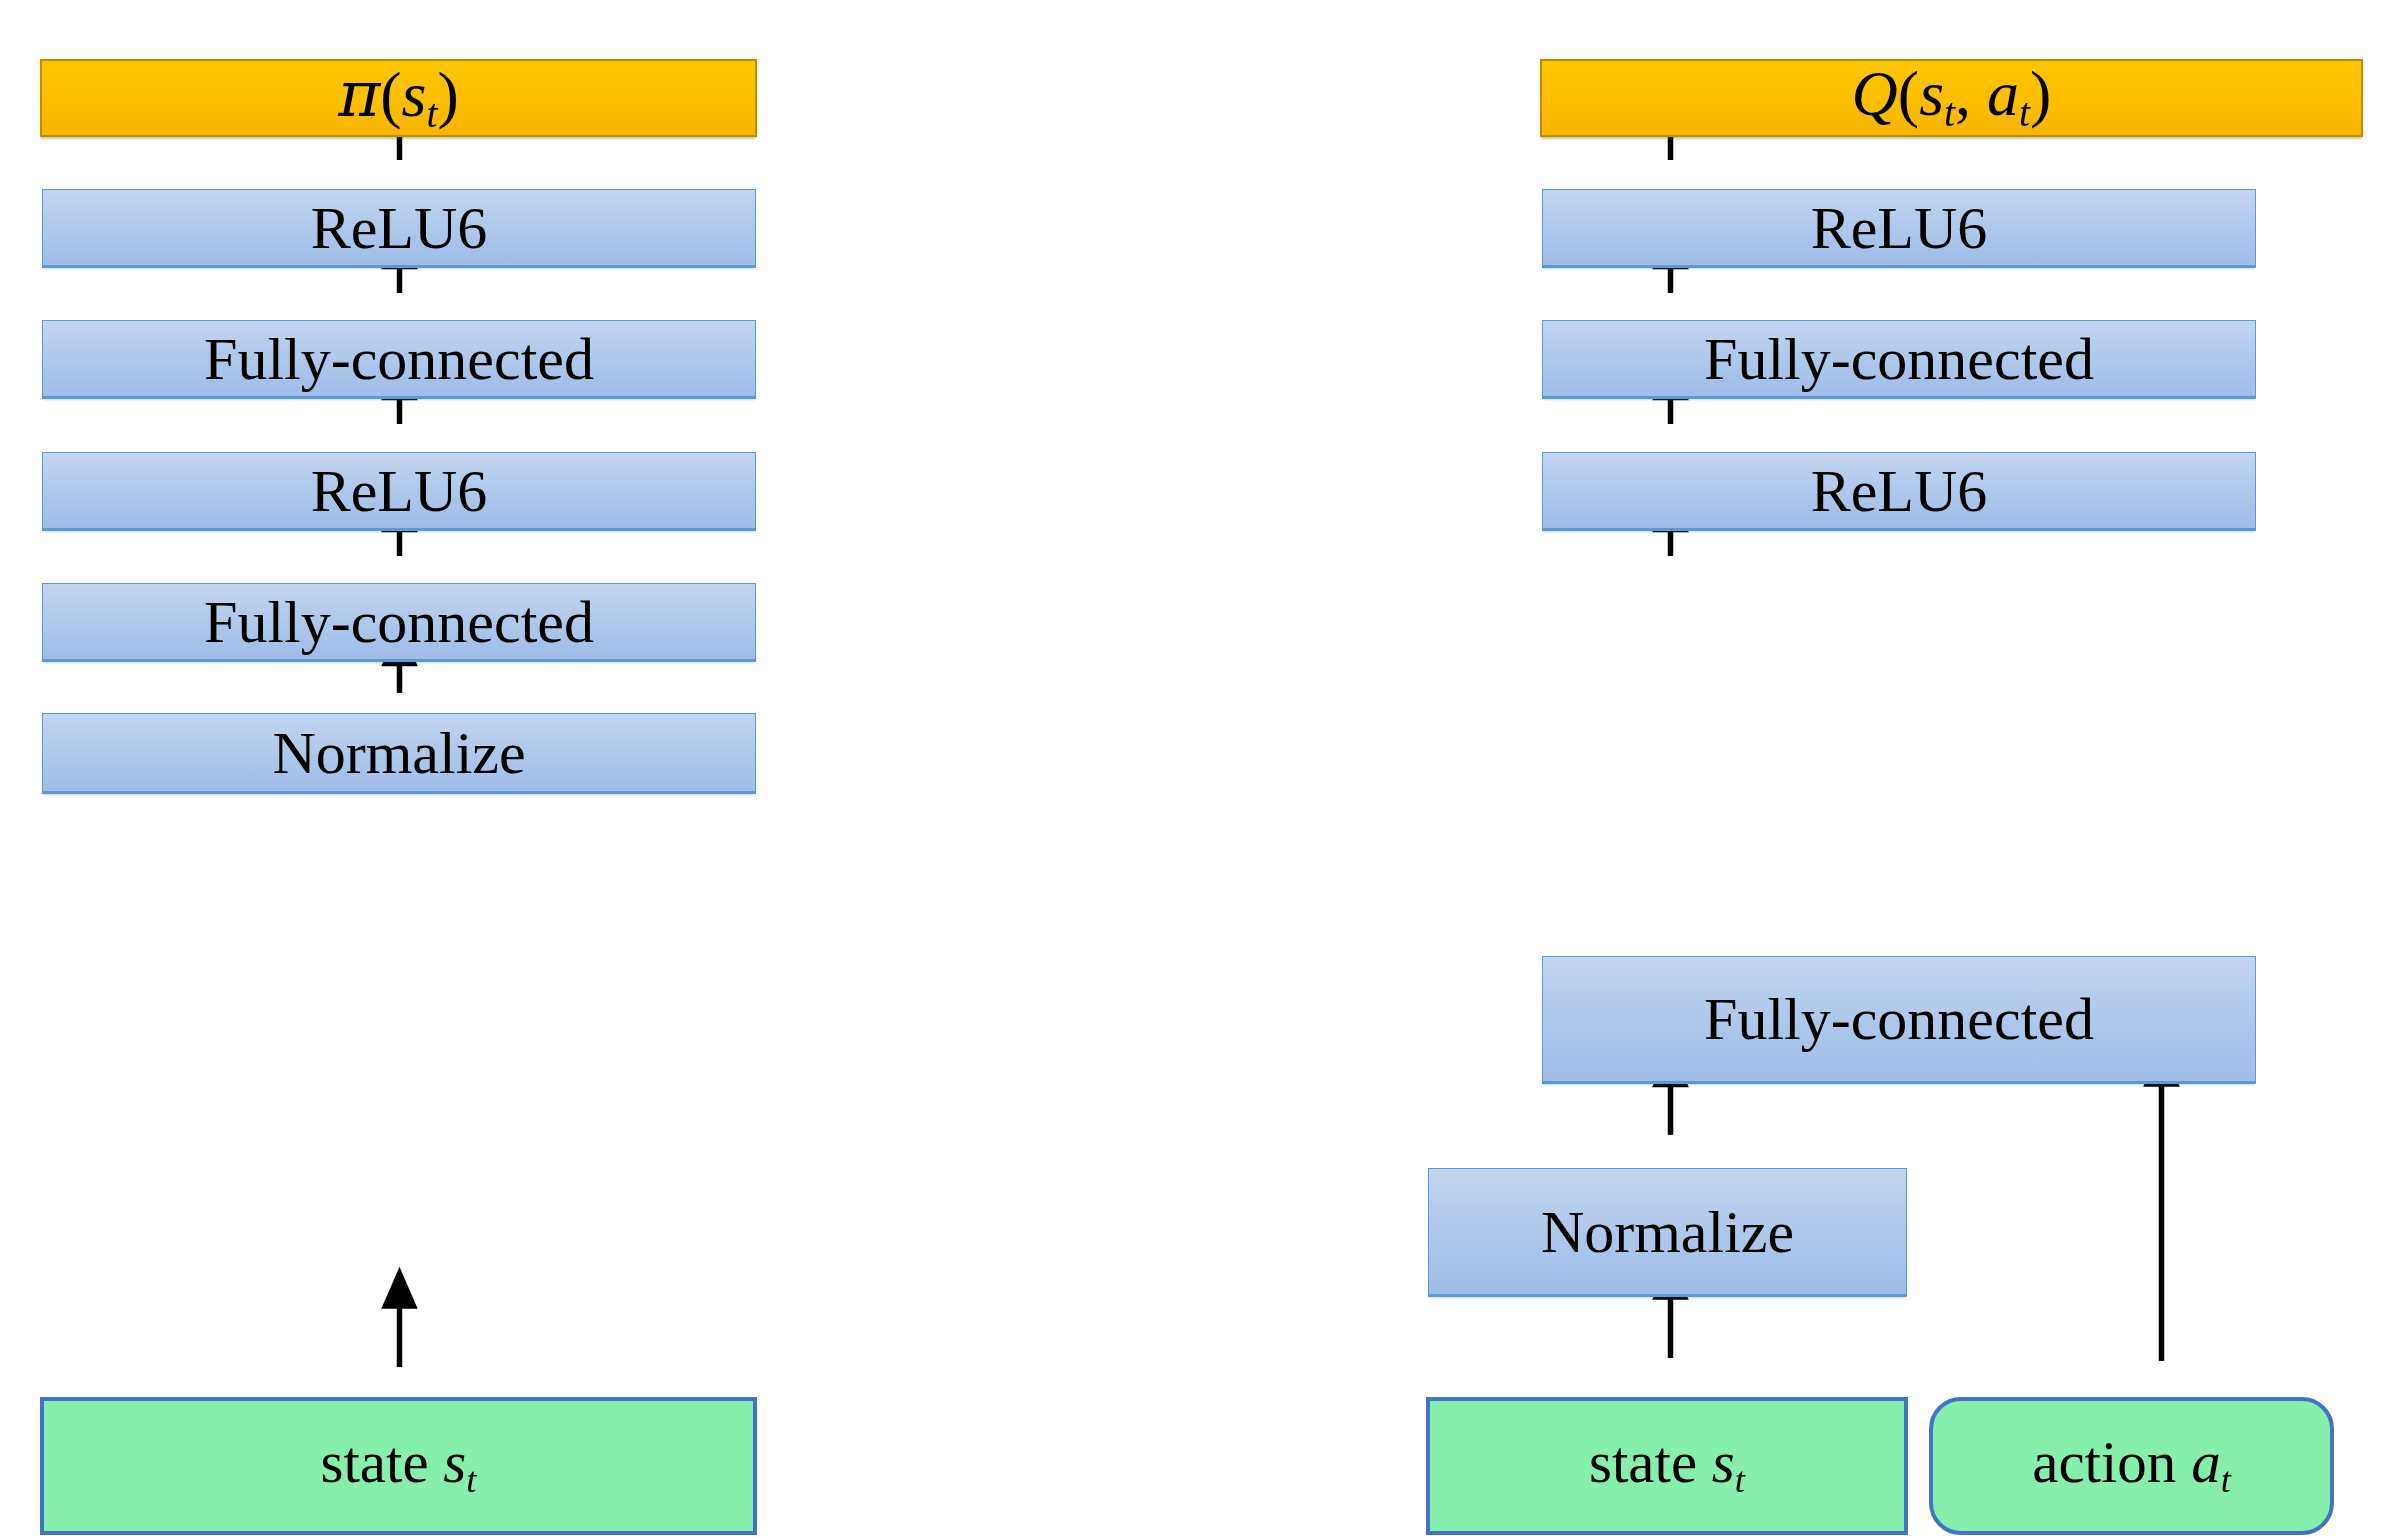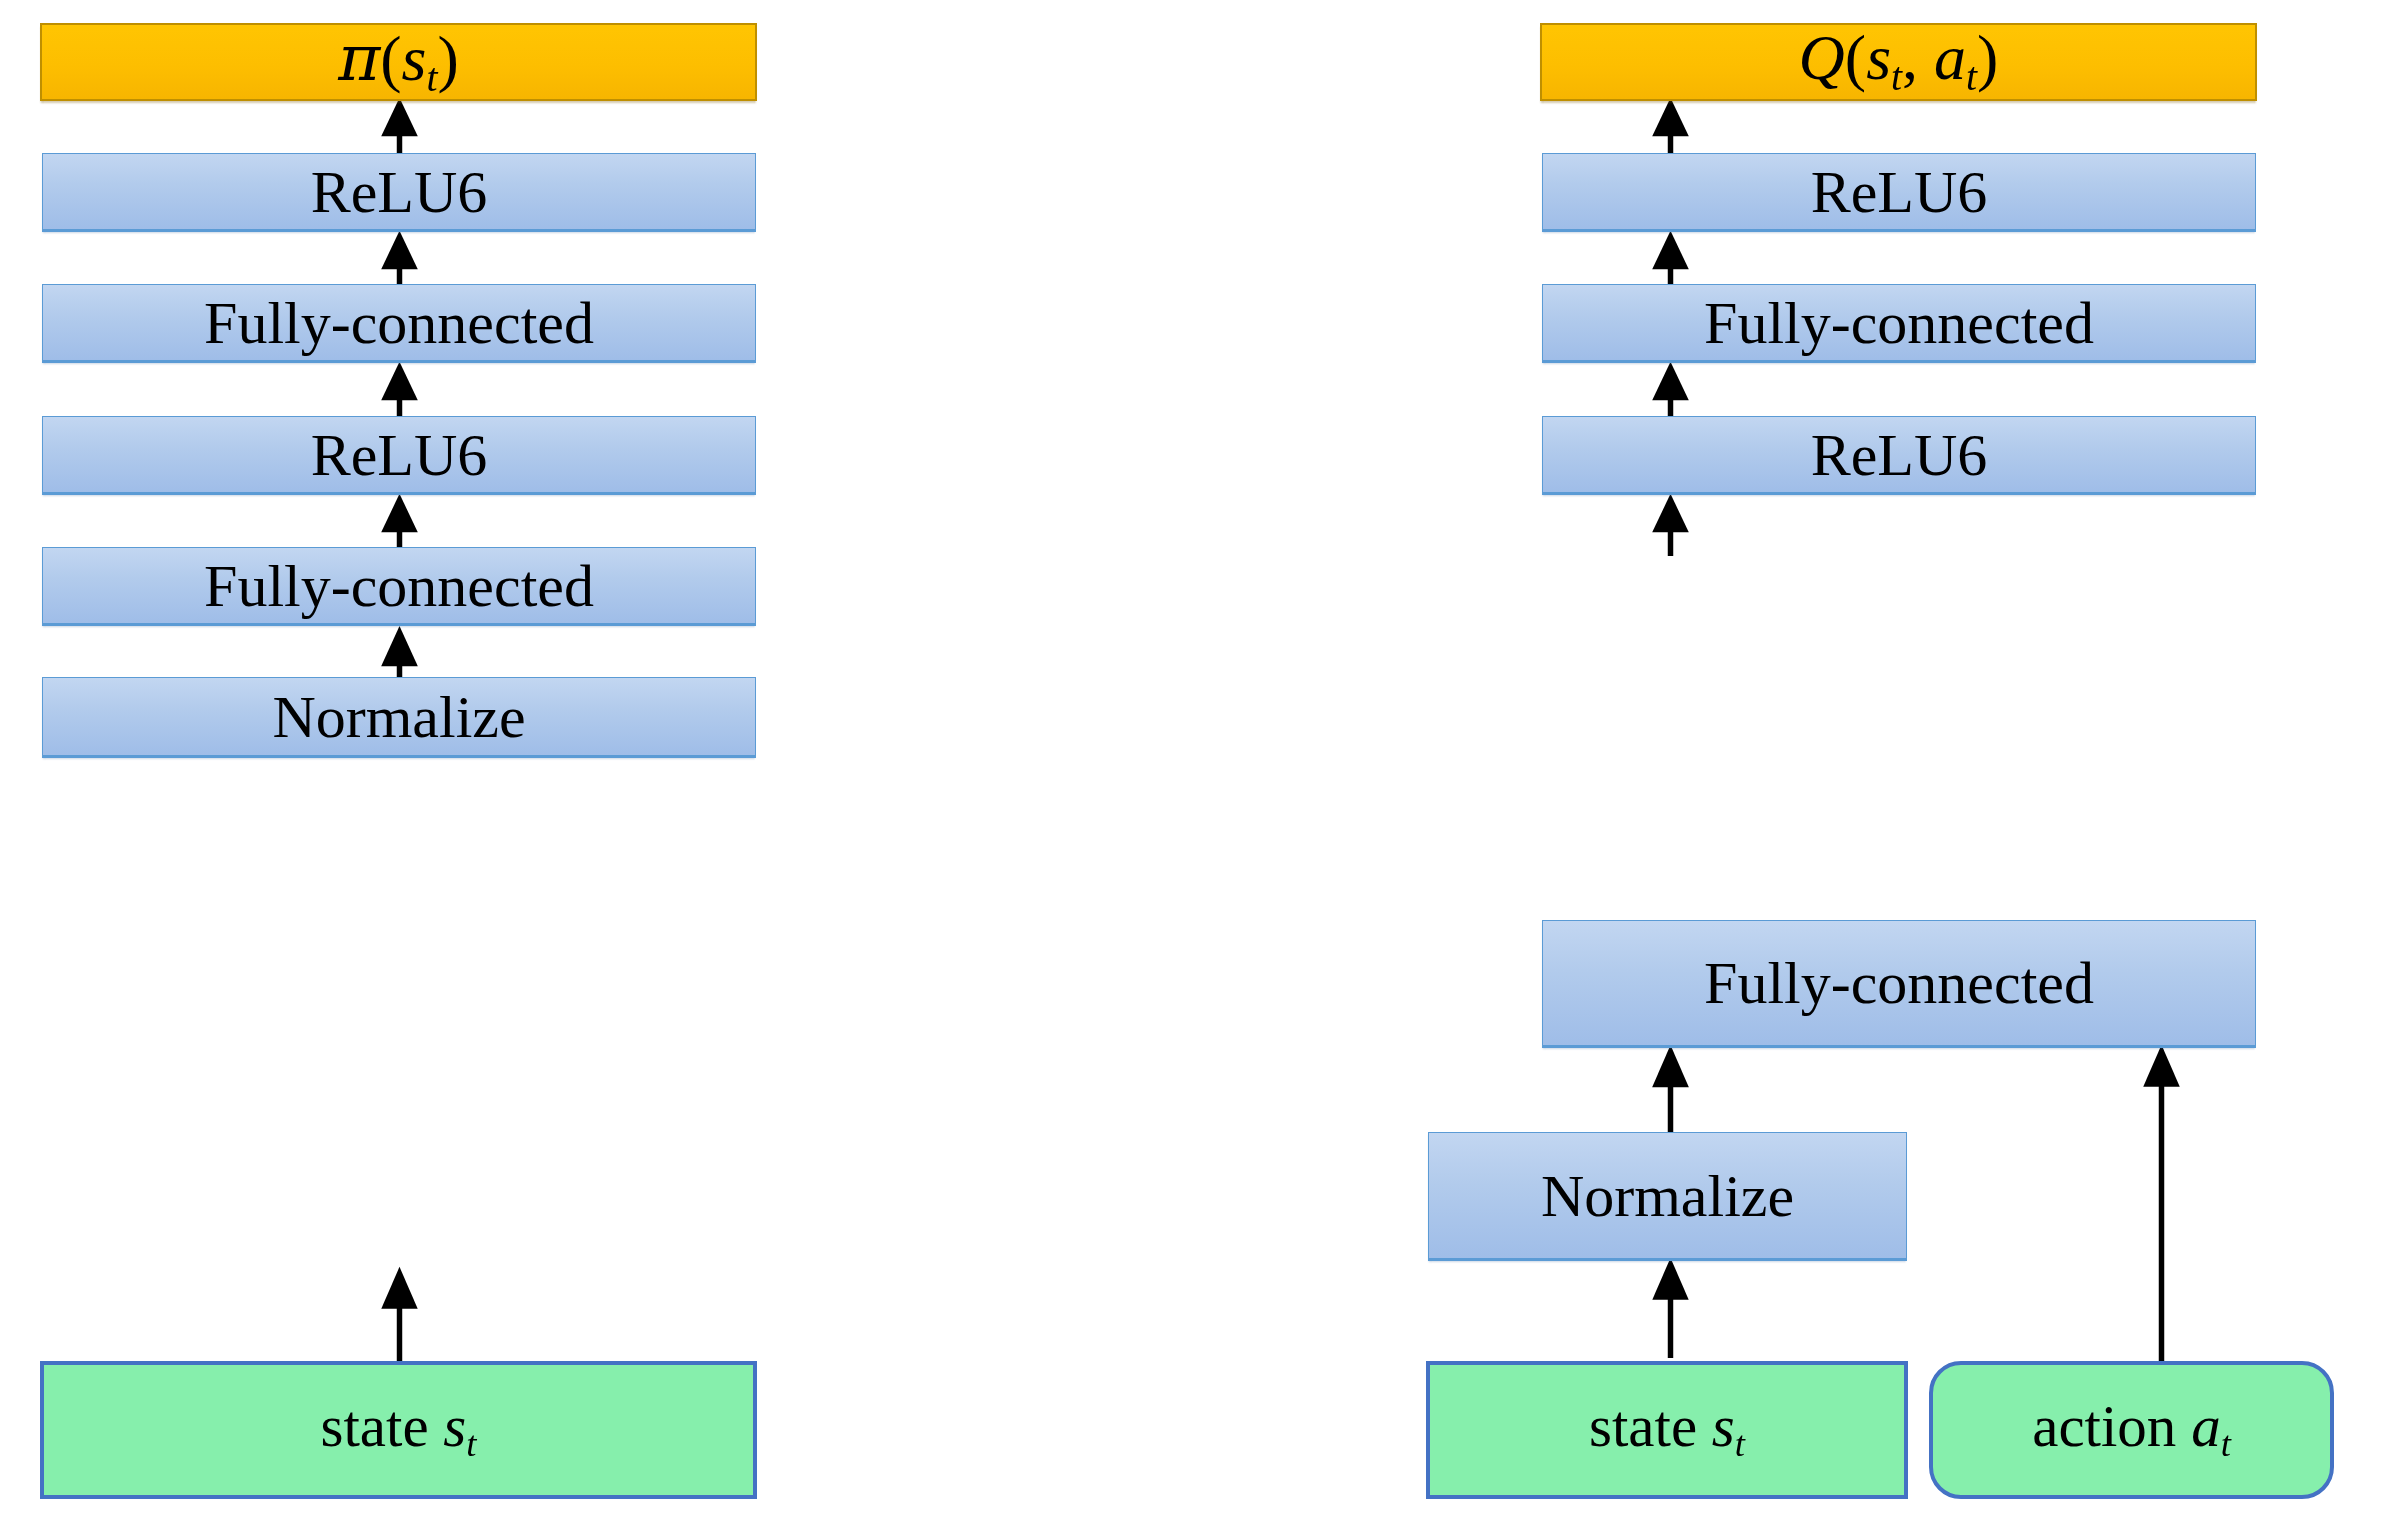--- a/index.html
+++ b/index.html
@@ -24,20 +24,21 @@
 
   .node {
     position: absolute;
     box-sizing: border-box;
     display: flex;
     align-items: center;
     justify-content: center;
     color: #000000;
     line-height: 1;
     white-space: nowrap;
+    margin-top: 36px;
   }
 
   
   .node.output {
     background: linear-gradient(180deg, #ffc502 0%, #fdbe00 55%, #f7b500 100%);
     border: 2.7px solid #bf8f00;
     box-shadow: 0 2.7px 1.8px -0.9px rgba(120,90,0,0.35);
     font-size: 64px;
   }
 
@@ -194,21 +195,21 @@
   <div class="node layer" style="left:42px; top:677px; width:714px; height:81px;">
     <span>Normalize</span>
   </div>
 
   <div class="node input" style="left:40px; top:1361px; width:717px; height:138px;">
     <span class="label-inner">
       <span>state</span>&nbsp;<span class="mathvar">s</span><span class="sub">t</span>
     </span>
   </div>
 
-  <div class="node output" style="left:1540px; top:23px; width:717px; height:78px;">
+  <div class="node output" style="left:1540px; top:23px; width:823px; height:78px;">
     <span class="label-inner">
       <span class="mathvar">Q</span><span class="paren">(</span><span class="mathvar">s</span><span class="sub">t</span><span class="paren">,</span>&nbsp;<span class="mathvar">a</span><span class="sub">t</span><span class="paren">)</span>
     </span>
   </div>
 
   <div class="node layer" style="left:1542px; top:153px; width:714px; height:79px;">
     <span>ReLU6</span>
   </div>
 
   <div class="node layer" style="left:1542px; top:284px; width:714px; height:79px;">

